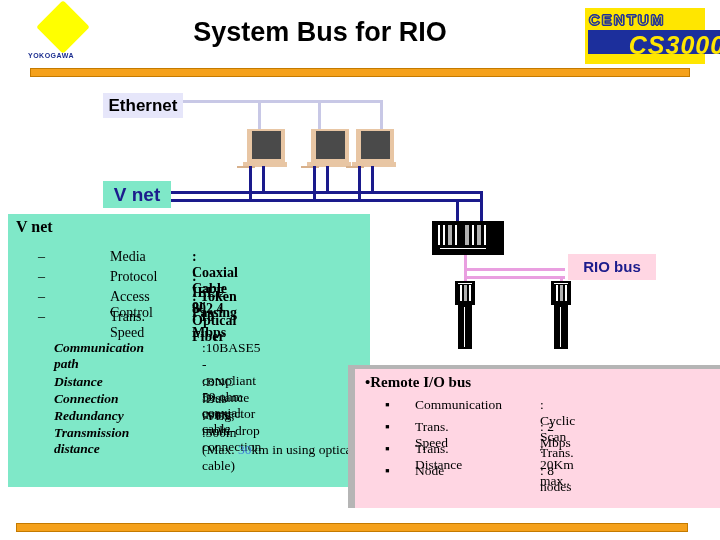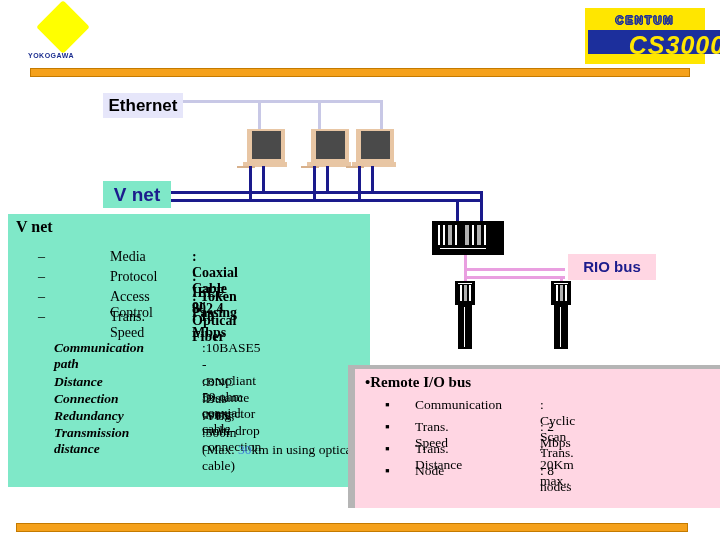--- a/index.html
+++ b/index.html
@@ -27,22 +27,22 @@
     font-family:"Liberation Sans", sans-serif;
     font-size:7px;font-weight:bold;color:#1b2d8f;letter-spacing:0.5px;
   }
   .centum-logo{
     position:absolute;left:585px;top:8px;width:118px;height:54px;
     background:#ffe600;border:1px solid #ffe600;
   }
   .centum-top{
     position:absolute;left:3px;top:1px;width:112px;height:20px;
     font-family:"Liberation Sans", sans-serif;
-    font-size:11px;font-weight:bold;color:#ffe600;
-    letter-spacing:2px;line-height:20px;text-align:center;
+    font-size:15px;font-weight:bold;color:#ffe600;
+    letter-spacing:2px;line-height:20px;
     -webkit-text-stroke:1px #1c2f9c;
     text-shadow:
       -1px 0 #1c2f9c, 1px 0 #1c2f9c, 0 -1px #1c2f9c, 0 1px #1c2f9c;
   }
   .centum-bot{
     position:absolute;left:2px;top:21px;width:114px;height:24px;
     background:#1c2f9c;
     font-family:"Liberation Sans", sans-serif;
     font-size:25px;font-weight:bold;color:#ffe600;
     line-height:31px;text-align:center;letter-spacing:1px;
@@ -133,20 +133,21 @@
 </head>
 <body>
 
 <div id="slide">
 
   <div class="yok-logo">
     <div class="yok-diamond"></div>
     <div class="yok-word">YOKOGAWA</div>
   </div>
 
+  <div class="hdr-title">System  Bus for RIO</div>
 
   <div class="centum-logo">
     <div class="centum-top">CENTUM</div>
     <div class="centum-bot">CS3000</div>
   </div>
 
   <div class="hdr-bar"></div>
 
   <div class="lbl lbl-ethernet">Ethernet</div>
 

